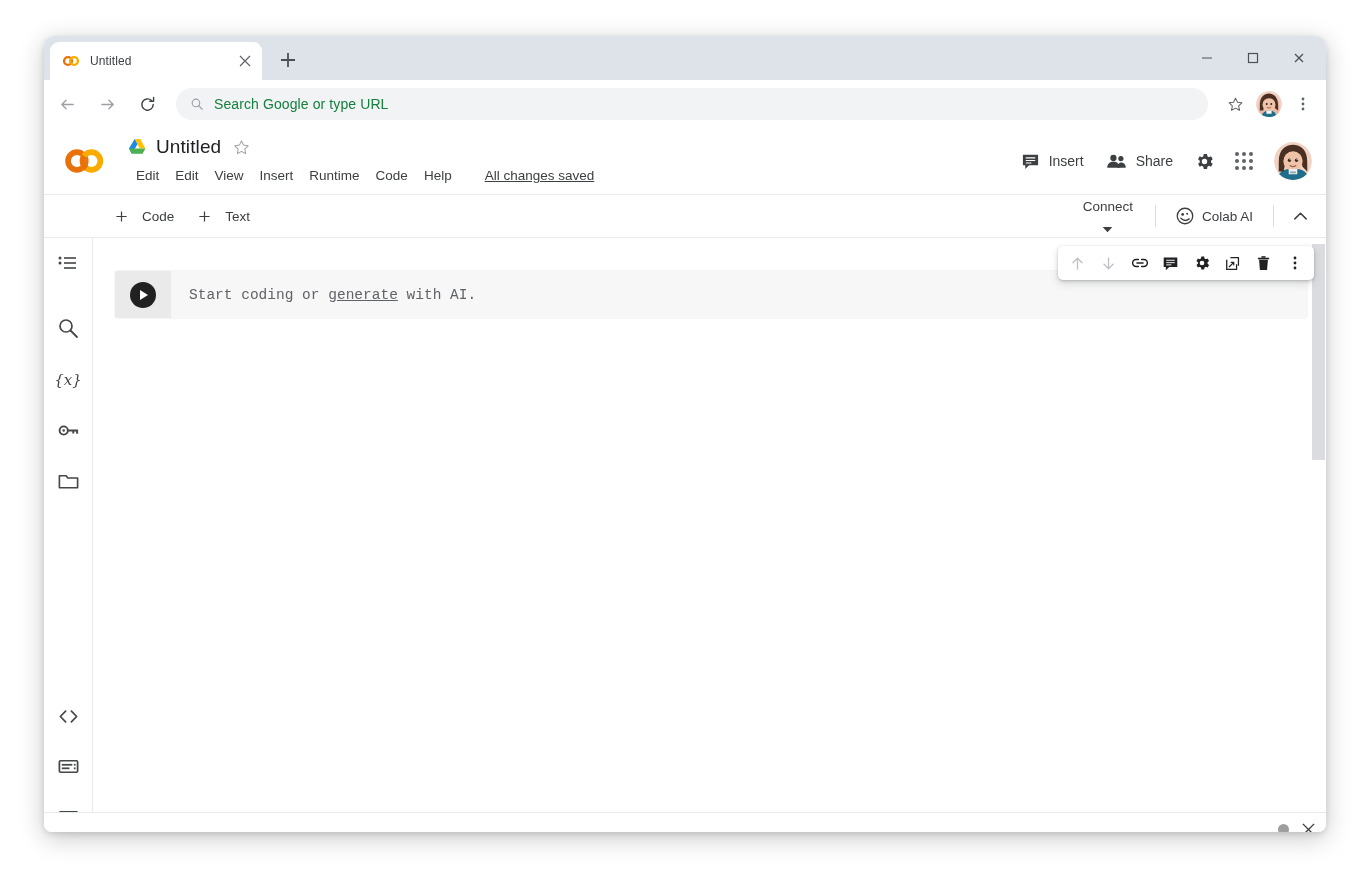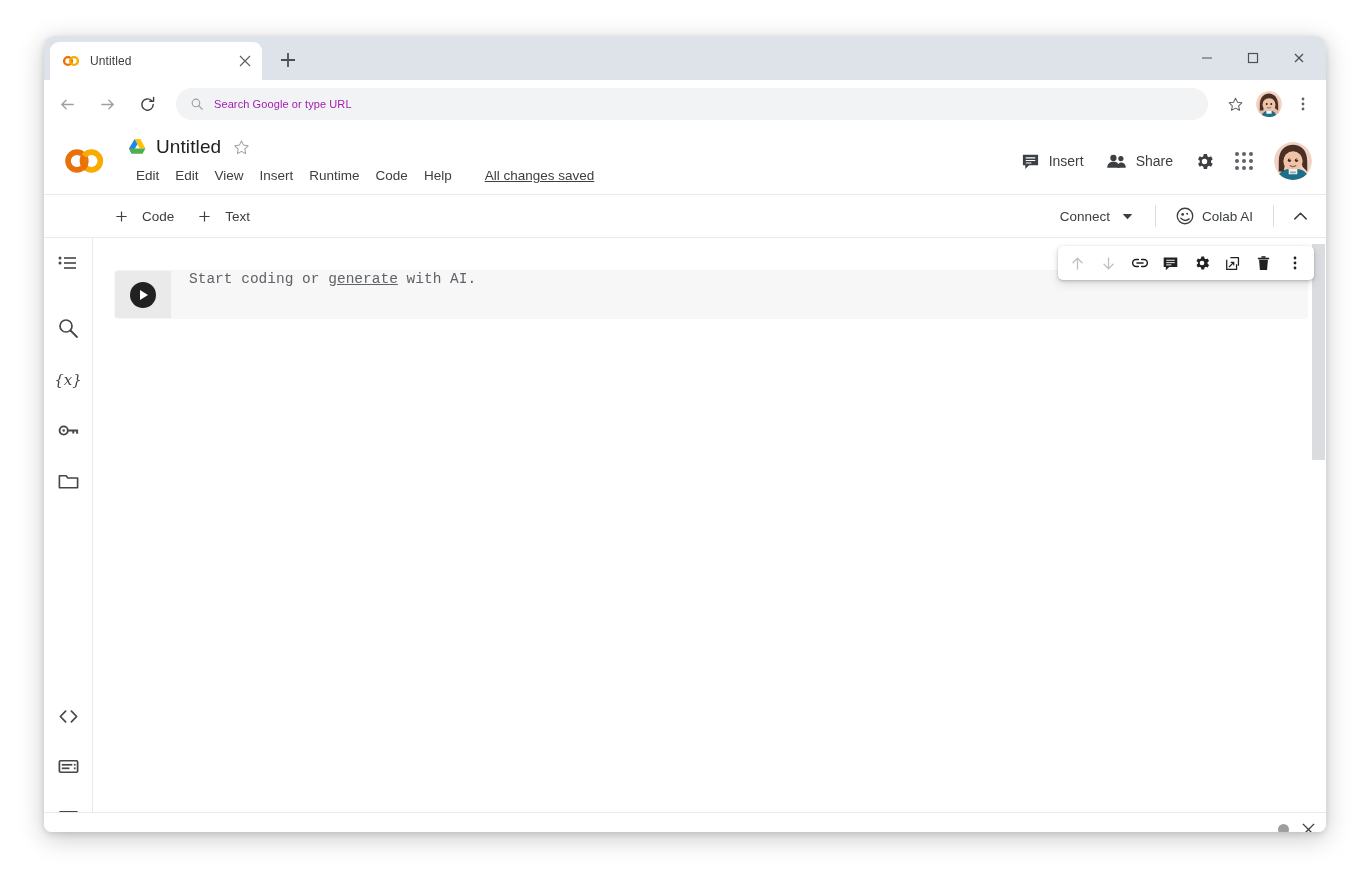--- a/index.html
+++ b/index.html
@@ -109,22 +109,22 @@
     margin: 0 10px 0 12px;
     background: #f1f3f4;
     border-radius: 16px;
     display: flex;
     align-items: center;
     padding: 0 14px;
     box-sizing: border-box;
   }
   .omni-search-icon { margin-right: 10px; display:flex; color:#9aa0a6; }
   .omni-text {
-    font-size: 11px;
-    color: #a21caf;
+    font-size: 14px;
+    color: #15803d;
     letter-spacing: .1px;
   }
   .omni-right {
     display: flex;
     align-items: center;
     padding-right: 6px;
   }
   .omni-right > div {
     width: 34px; height: 34px;
     display: flex; align-items: center; justify-content: center;
@@ -235,21 +235,21 @@
     font-size: 13.5px; color: #3c4043;
     padding: 5px 9px; border-radius: 4px;
   }
   .tb-right {
     position: absolute; right: 10px;
     display: flex; align-items: center; gap: 0;
   }
   .connect-btn {
     display: flex; align-items: center; gap: 12px;
     font-size: 13.5px; color: #3c4043;
-    padding: 6px 12px; border-radius: 4px;
+    padding: 6px 12px; border-radius: 4px; flex-direction: column;
   }
   .tb-sep { width: 1px; height: 22px; background: #dadce0; margin: 0 10px; }
   .colabai-btn {
     display: flex; align-items: center; gap: 8px;
     font-size: 13.5px; color: #3c4043;
     padding: 6px 10px; border-radius: 4px;
   }
   .chev-btn {
     width: 32px; height: 32px;
     display: flex; align-items: center; justify-content: center;
@@ -286,21 +286,21 @@
   
   .cell {
     position: absolute;
     left: 22px;
     top: 33px;
     width: 1192px;
     height: 47px;
     background: #f7f7f7;
     border-radius: 3px;
     display: flex;
-    align-items: flex-start;
+    align-items: center;
     box-shadow: 0 0 0 1px rgba(0,0,0,0.035);
   }
   .cell-gutter {
     width: 56px;
     height: 47px;
     flex: 0 0 56px;
     background: #eaeaea;
     border-radius: 3px 0 0 3px;
     display: flex;
     align-items: center;

